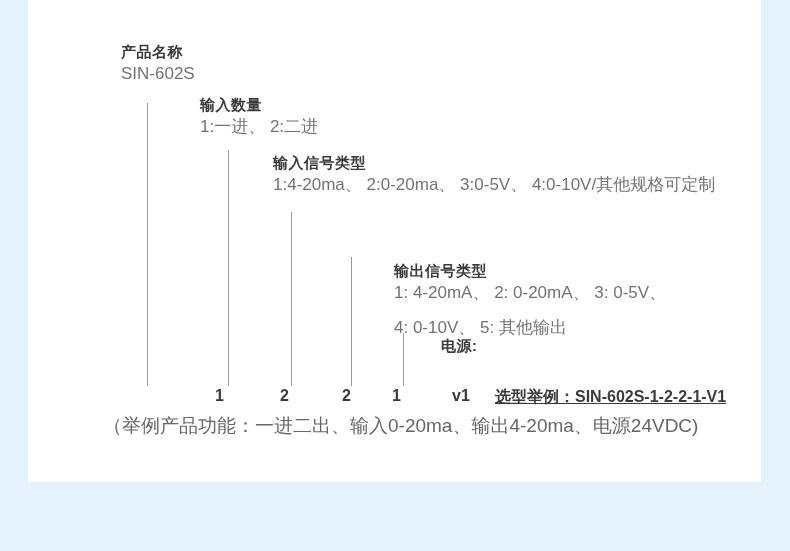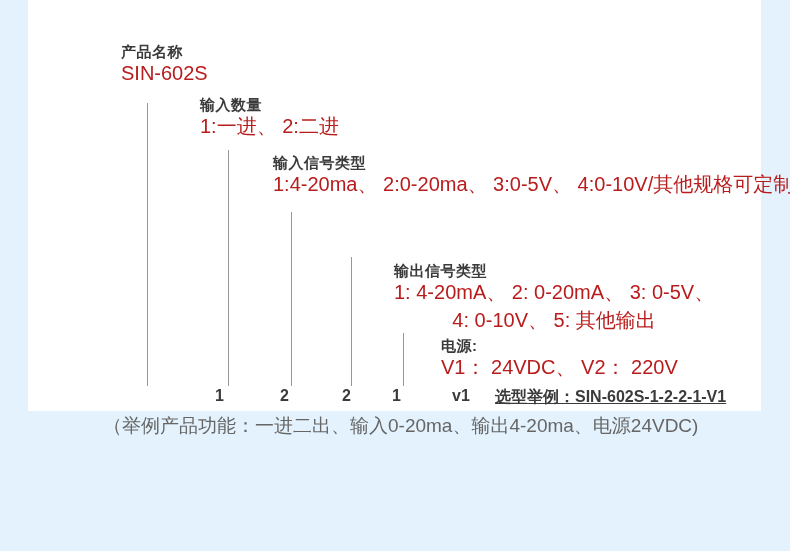--- a/index.html
+++ b/index.html
@@ -10,35 +10,35 @@
     height: 551px;
     background: #e3f2fd;
     font-family: "Liberation Sans", "DejaVu Sans", sans-serif;
     overflow: hidden;
   }
   .card {
     position: absolute;
     left: 28px;
     top: 0;
     width: 733px;
-    height: 411px;
+    height: 482px;
     background: #ffffff;
   }
   .block { position: absolute; white-space: nowrap; }
   .block .lbl {
     font-size: 15px;
     font-weight: bold;
     color: #3b3b3b;
     line-height: 21px;
     letter-spacing: 0.5px;
   }
   .block .val {
-    font-size: 20px;
+    font-size: 17px;
     font-weight: normal;
-    color: #b91c1c;
+    color: #737373;
     line-height: 19px;
     margin-top: 2px;
   }
   .b1 { left: 93px;  top: 41px;  }
   .b2 { left: 172px; top: 94px;  }
   .b3 { left: 245px; top: 152px; }
   .b4 { left: 303px; top: 205px; }
   .b5 { left: 366px; top: 260px; }
   .b6 { left: 413px; top: 335px; }
   .vline {
@@ -97,26 +97,25 @@
 
   <div class="block b3">
     <div class="lbl">输入信号类型</div>
     <div class="val">1:4-20ma、 2:0-20ma、 3:0-5V、 4:0-10V/其他规格可定制</div>
   </div>
 
 
   <div class="block b5">
     <div class="lbl">输出信号类型</div>
     <div class="val">1: 4-20mA、 2: 0-20mA、 3: 0-5V、</div>
-    <div class="val" style="margin-top:9px;text-align:center;">4: 0-10V、 5: 其他输出</div>
+    <div class="val" style="margin-top:16px;">4: 0-10V、 5: 其他输出</div>
   </div>
 
   <div class="block b6">
     <div class="lbl">电源:</div>
-    <div class="val">V1： 24VDC、 V2： 220V</div>
   </div>
 
   <div class="vline l1"></div>
   <div class="vline l2"></div>
   <div class="vline l3"></div>
   <div class="vline l4"></div>
   <div class="vline l5"></div>
 
   <div class="example-row">
     <span class="ex-c0">1</span>

